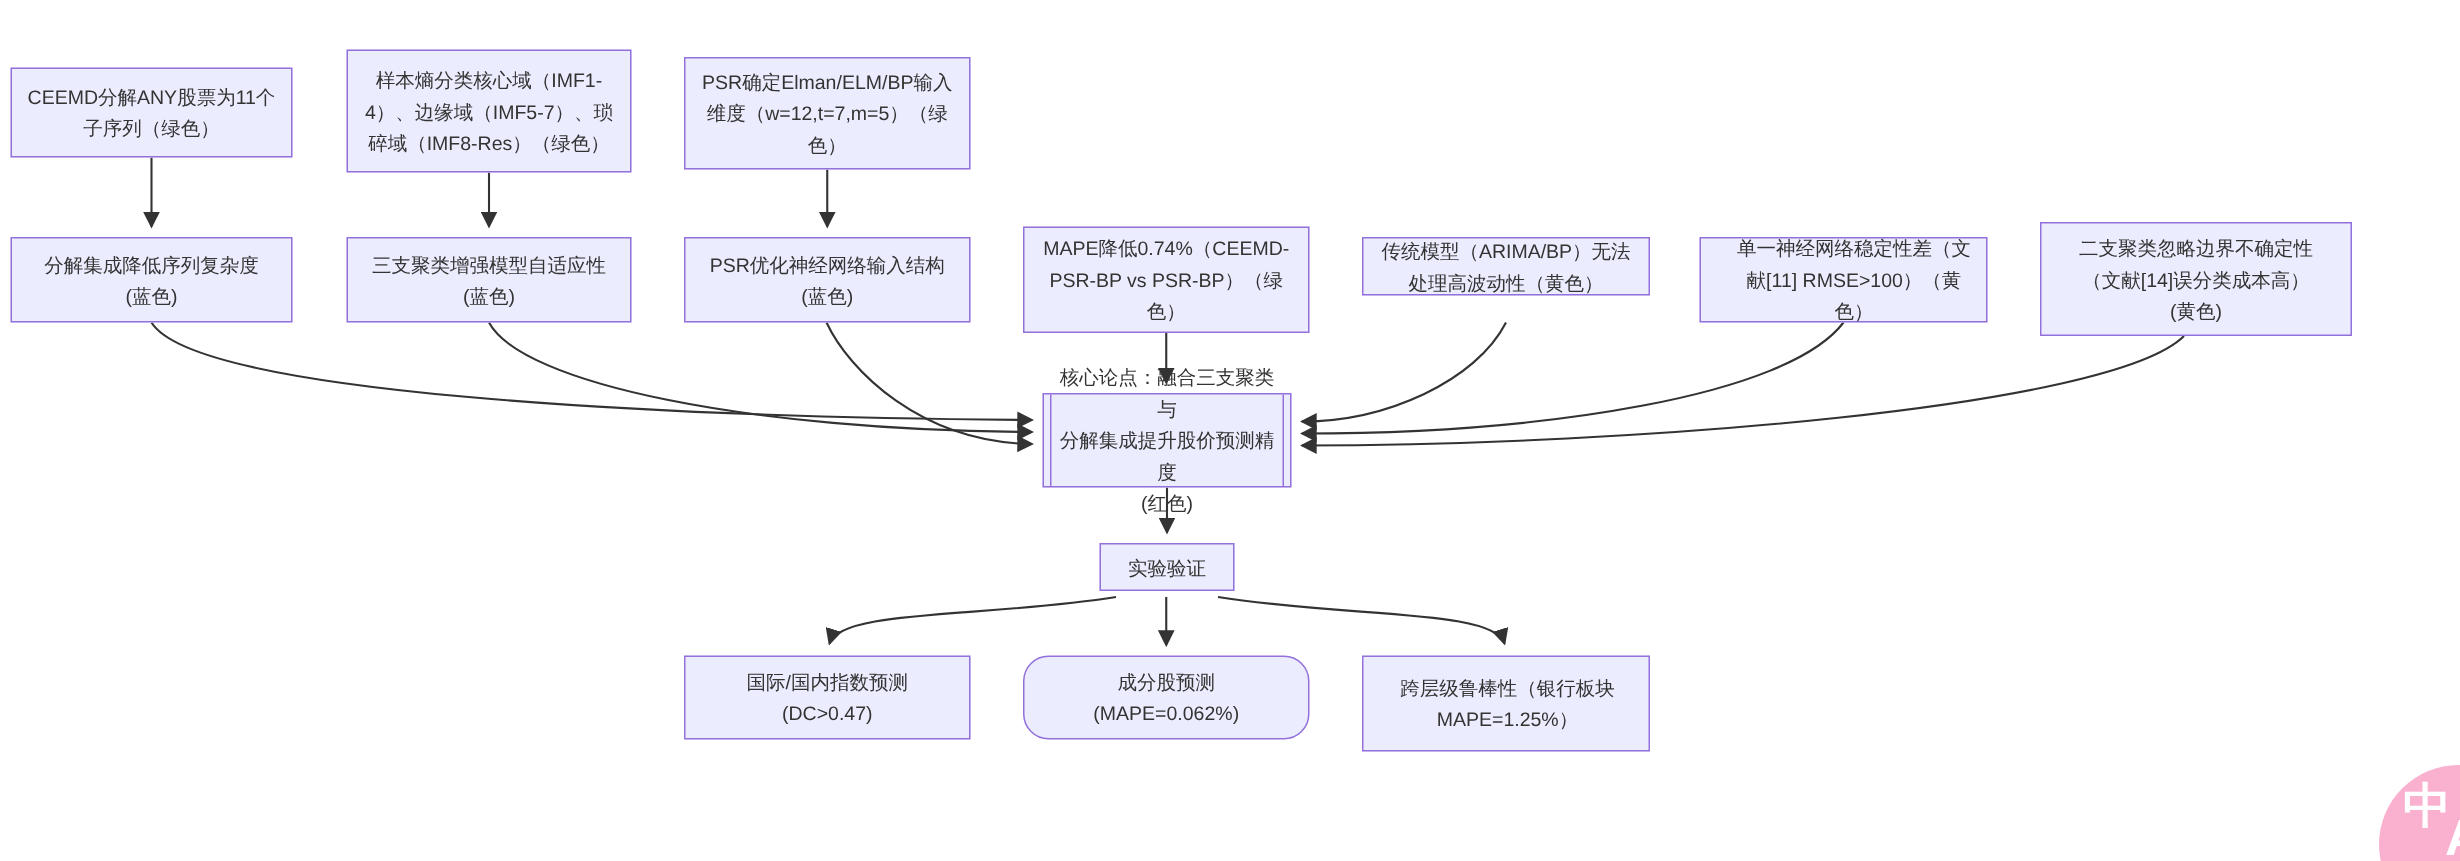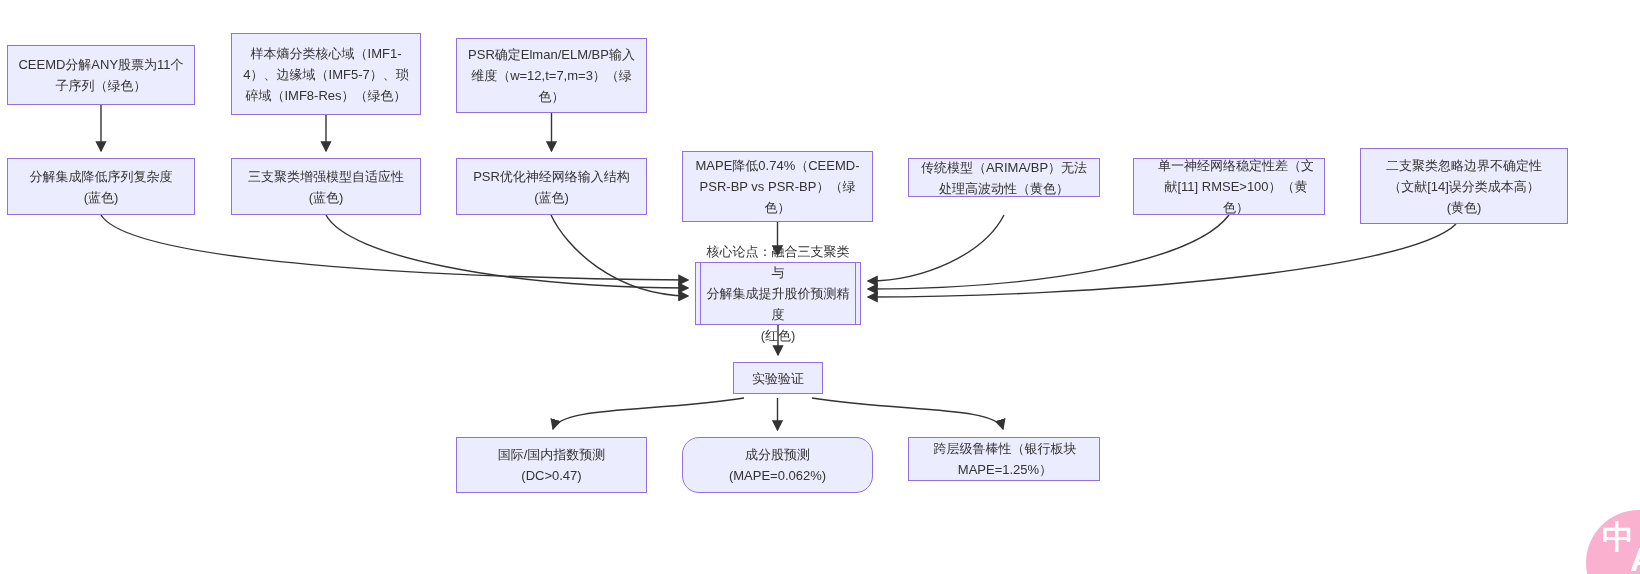--- a/index.html
+++ b/index.html
@@ -108,21 +108,21 @@
   </div>
 
   <div class="node" style="left:231px; top:33px; width:190px; height:82px;">
     <span class="node-label">样本熵分类核心域（IMF1-
 4）、边缘域（IMF5-7）、琐
 碎域（IMF8-Res）（绿色）</span>
   </div>
 
   <div class="node" style="left:456px; top:38px; width:191px; height:75px;">
     <span class="node-label">PSR确定Elman/ELM/BP输入
-维度（w=12,t=7,m=3）（绿
+维度（w=12,t=7,m=5）（绿
 色）</span>
   </div>
 
   <div class="node" style="left:7px; top:158px; width:188px; height:57px;">
     <span class="node-label">分解集成降低序列复杂度
 (蓝色)</span>
   </div>
 
   <div class="node" style="left:231px; top:158px; width:190px; height:57px;">
     <span class="node-label">三支聚类增强模型自适应性
@@ -169,21 +169,21 @@
   <div class="node" style="left:456px; top:437px; width:191px; height:56px;">
     <span class="node-label">国际/国内指数预测
 (DC&gt;0.47)</span>
   </div>
 
   <div class="node" style="left:682px; top:437px; width:191px; height:56px;border-radius:17px;">
     <span class="node-label">成分股预测
 (MAPE=0.062%)</span>
   </div>
 
-  <div class="node" style="left:908px; top:437px; width:192px; height:44px;padding-left:12px;">
+  <div class="node" style="left:908px; top:437px; width:192px; height:64px;padding-left:12px;">
     <span class="node-label">跨层级鲁棒性（银行板块
 MAPE=1.25%）</span>
   </div>
 
   <div class="fab">
     <span class="zh">中</span>
     <span class="en">A</span>
   </div>
 
 </div>

